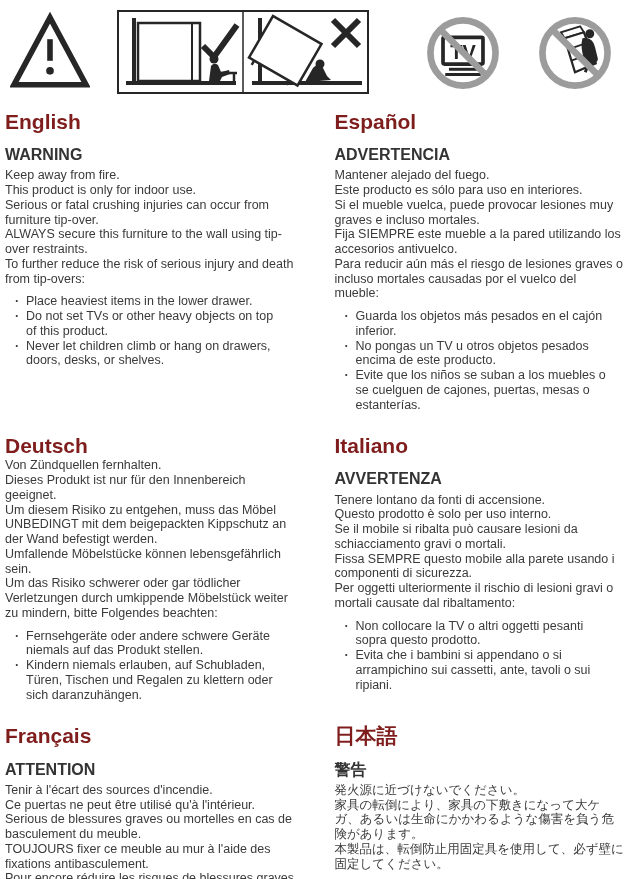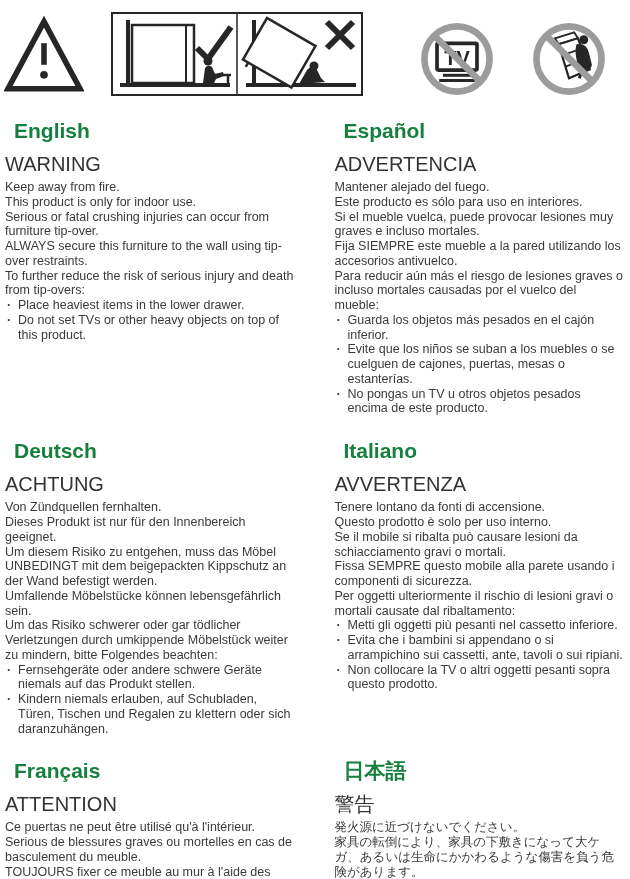--- a/index.html
+++ b/index.html
@@ -2,36 +2,36 @@
 <html><head>
 <meta charset="utf-8">
 <style>
   html,body{margin:0;padding:0}
   body{
     width:630px;height:879px;overflow:hidden;background:#ffffff;
     color:#3a3a3a;font-family:"Liberation Sans","DejaVu Sans",sans-serif;
     -webkit-font-smoothing:antialiased;
   }
   .page{width:630px;height:879px;box-sizing:border-box}
-  .icon-row{display:flex;align-items:flex-end;padding:8px 0 0 4px;height:96px;box-sizing:border-box}
+  .icon-row{display:flex;align-items:center;padding:8px 0 0 10px;height:96px;box-sizing:border-box}
   .icon-row svg{flex:0 0 auto;display:block}
   .svg-panels{margin-left:27px}
   .svg-no-tv{margin-left:57px;margin-top:2px}
   .svg-no-climb{margin-left:38px;margin-top:2px}
 
   .columns{
     display:grid;grid-template-columns:1fr 1fr;
     column-gap:40px;row-gap:14px;
     padding:14px 6px 0 5px;align-items:start;
   }
   .lang-section{min-width:0}
-  h2.lang{font-size:21px;line-height:1.15;margin:9px;font-weight:700;color:#15803d}
-  h3.warn{font-size:20px;line-height:1.2;margin:3px 0 4px;font-weight:400;color:#333333}
+  h2.lang{font-size:21px;line-height:1.15;margin:0;font-weight:700;color:#7f1d1d}
+  h3.warn{font-size:16px;line-height:1.2;margin:11px 0 4px;font-weight:700;color:#333333}
   .paras p{margin:0;font-size:12.5px;line-height:1.18}
-  ul.bullets{list-style:none;margin:0;padding:0}
+  ul.bullets{list-style:none;margin:8px;padding:0}
   .bullets li{position:relative;padding-left:13px;font-size:12.5px;line-height:1.18}
   .bullets li::before{content:"\00B7";position:absolute;left:2px;top:0;font-weight:700;color:#3a3a3a}
 </style>
 </head>
 <body>
 
 <div class="page">
 
   <div class="icon-row">
 
@@ -102,43 +102,43 @@
     <div class="paras">
           <p>Keep away from fire.</p>
           <p>This product is only for indoor use.</p>
           <p>Serious or fatal crushing injuries can occur from furniture tip-over.</p>
           <p>ALWAYS secure this furniture to the wall using tip-over restraints.</p>
           <p>To further reduce the risk of serious injury and death from tip-overs:</p>
         </div>
     <ul class="bullets">
           <li>Place heaviest items in the lower drawer.</li>
           <li>Do not set TVs or other heavy objects on top of this product.</li>
+          <li>Never let children climb or hang on drawers, doors, desks, or shelves.</li>
         </ul>
   </section>
 
   <section class="lang-section">
     <h2 class="lang">Español</h2>
     <h3 class="warn">ADVERTENCIA</h3>
     <div class="paras">
           <p>Mantener alejado del fuego.</p>
           <p>Este producto es sólo para uso en interiores.</p>
           <p>Si el mueble vuelca, puede provocar lesiones muy graves e incluso mortales.</p>
           <p>Fija SIEMPRE este mueble a la pared utilizando los accesorios antivuelco.</p>
           <p>Para reducir aún más el riesgo de lesiones graves o incluso mortales causadas por el vuelco del mueble:</p>
         </div>
     <ul class="bullets">
           <li>Guarda los objetos más pesados en el cajón inferior.</li>
+          <li>No pongas un TV u otros objetos pesados encima de este producto.</li>
           <li>Evite que los niños se suban a los muebles o se cuelguen de cajones, puertas, mesas o estanterías.</li>
-          <li>No pongas un TV u otros objetos pesados encima de este producto.</li>
         </ul>
   </section>
 
   <section class="lang-section">
     <h2 class="lang">Deutsch</h2>
-    <h3 class="warn">ACHTUNG</h3>
     <div class="paras">
           <p>Von Zündquellen fernhalten.</p>
           <p>Dieses Produkt ist nur für den Innenbereich geeignet.</p>
           <p>Um diesem Risiko zu entgehen, muss das Möbel UNBEDINGT mit dem beigepackten Kippschutz an der Wand befestigt werden.</p>
           <p>Umfallende Möbelstücke können lebensgefährlich sein.</p>
           <p>Um das Risiko schwerer oder gar tödlicher Verletzungen durch umkippende Möbelstück weiter zu mindern, bitte Folgendes beachten:</p>
         </div>
     <ul class="bullets">
           <li>Fernsehgeräte oder andere schwere Geräte niemals auf das Produkt stellen.</li>
           <li>Kindern niemals erlauben, auf Schubladen, Türen, Tischen und Regalen zu klettern oder sich daranzuhängen.</li>
@@ -149,30 +149,30 @@
     <h2 class="lang">Italiano</h2>
     <h3 class="warn">AVVERTENZA</h3>
     <div class="paras">
           <p>Tenere lontano da fonti di accensione.</p>
           <p>Questo prodotto è solo per uso interno.</p>
           <p>Se il mobile si ribalta può causare lesioni da schiacciamento gravi o mortali.</p>
           <p>Fissa SEMPRE questo mobile alla parete usando i componenti di sicurezza.</p>
           <p>Per oggetti ulteriormente il rischio di lesioni gravi o mortali causate dal ribaltamento:</p>
         </div>
     <ul class="bullets">
-          <li>Metti gli oggetti più pesanti nel cassetto inferiore.</li>
+          <li>Non collocare la TV o altri oggetti pesanti sopra questo prodotto.</li>
           <li>Evita che i bambini si appendano o si arrampichino sui cassetti, ante, tavoli o sui ripiani.</li>
-          <li>Non collocare la TV o altri oggetti pesanti sopra questo prodotto.</li>
         </ul>
   </section>
 
   <section class="lang-section">
     <h2 class="lang">Français</h2>
     <h3 class="warn">ATTENTION</h3>
     <div class="paras">
+          <p>Tenir à l'écart des sources d'incendie.</p>
           <p>Ce puertas ne peut être utilisé qu'à l'intérieur.</p>
           <p>Serious de blessures graves ou mortelles en cas de basculement du meuble.</p>
           <p>TOUJOURS fixer ce meuble au mur à l'aide des fixations antibasculement.</p>
           <p>Pour encore réduire les risques de blessures graves ou mortelles dus au basculement du meuble:</p>
         </div>
 
   </section>
 
   <section class="lang-section">
     <h2 class="lang">日本語</h2>

